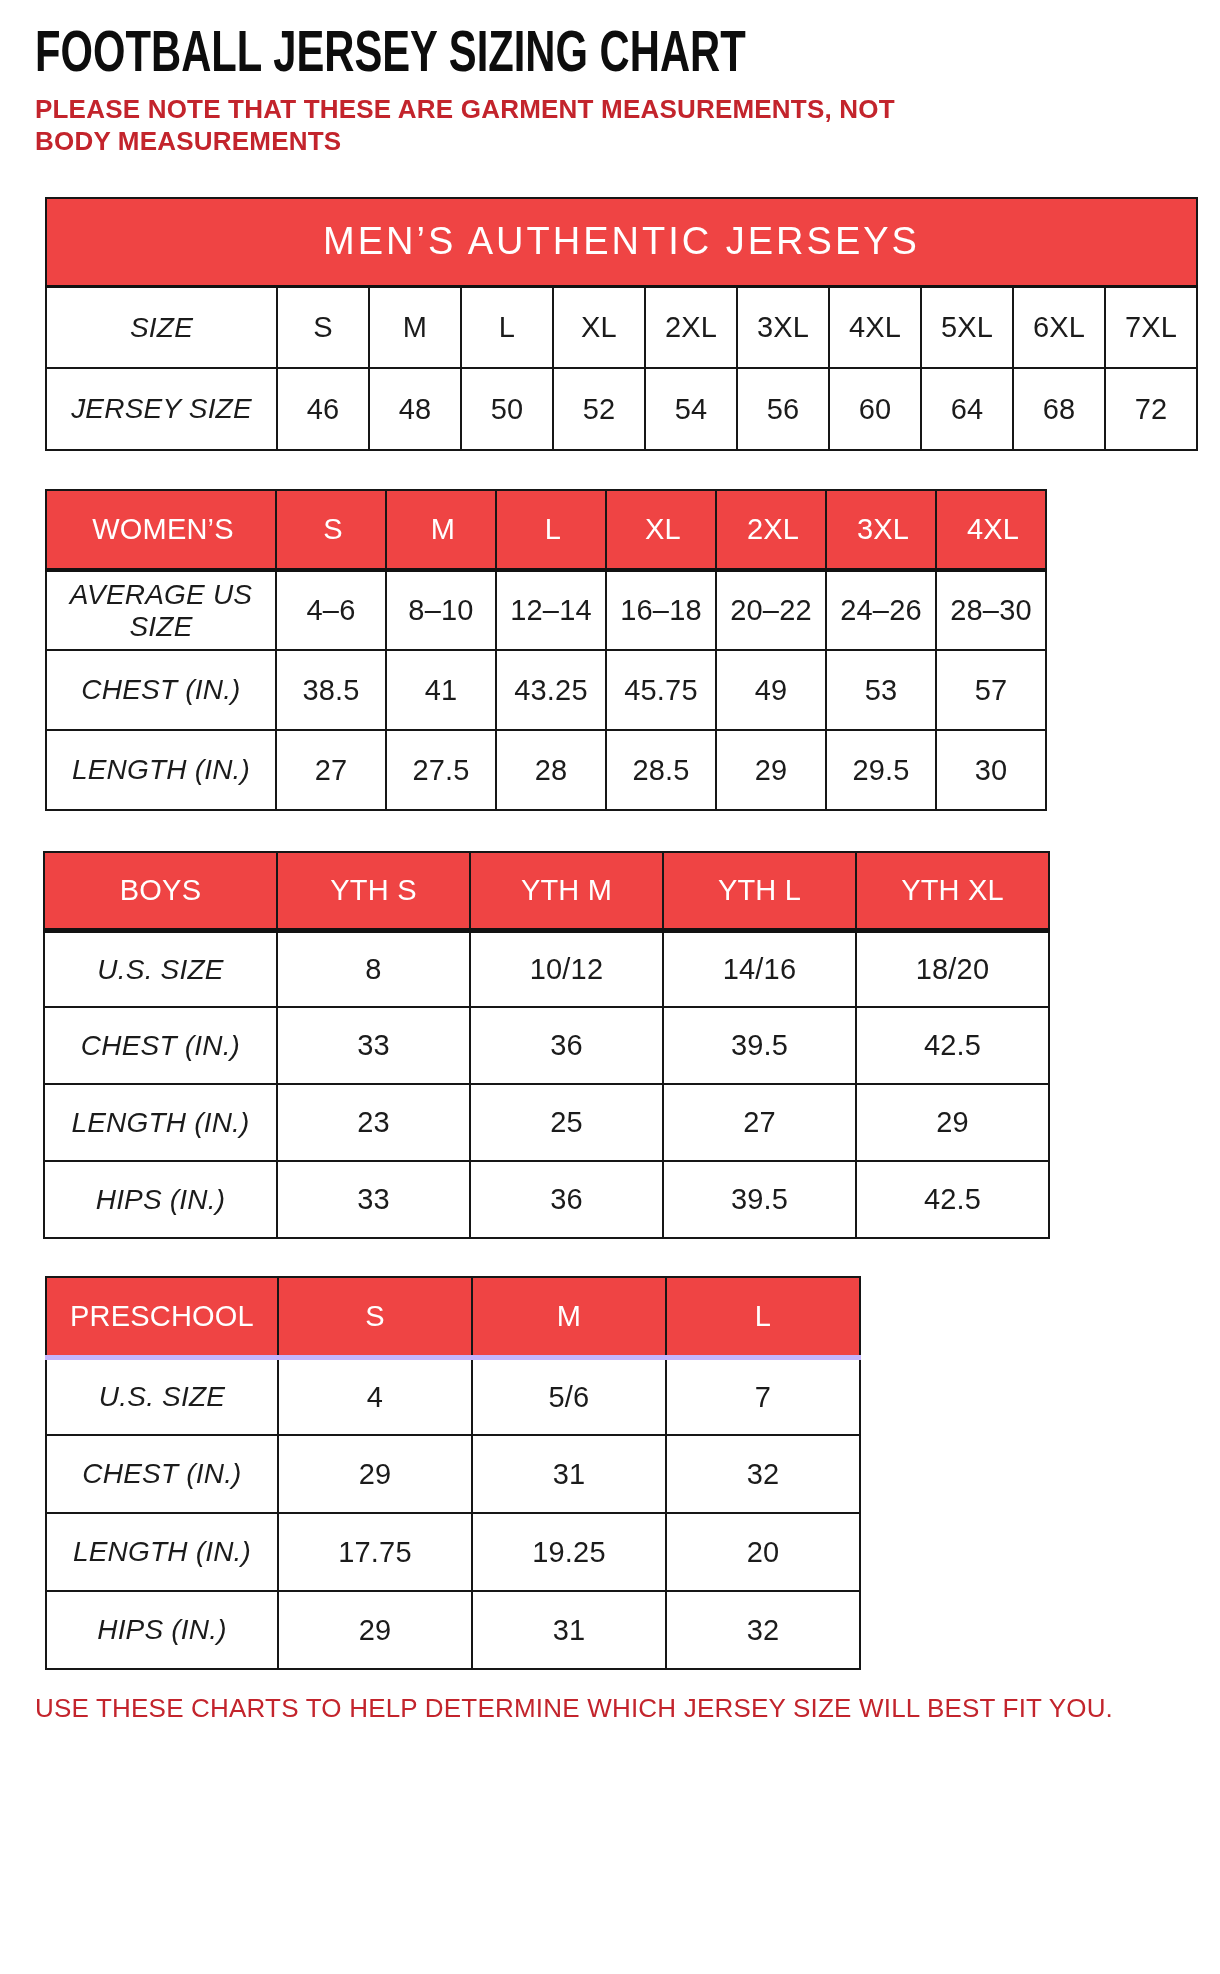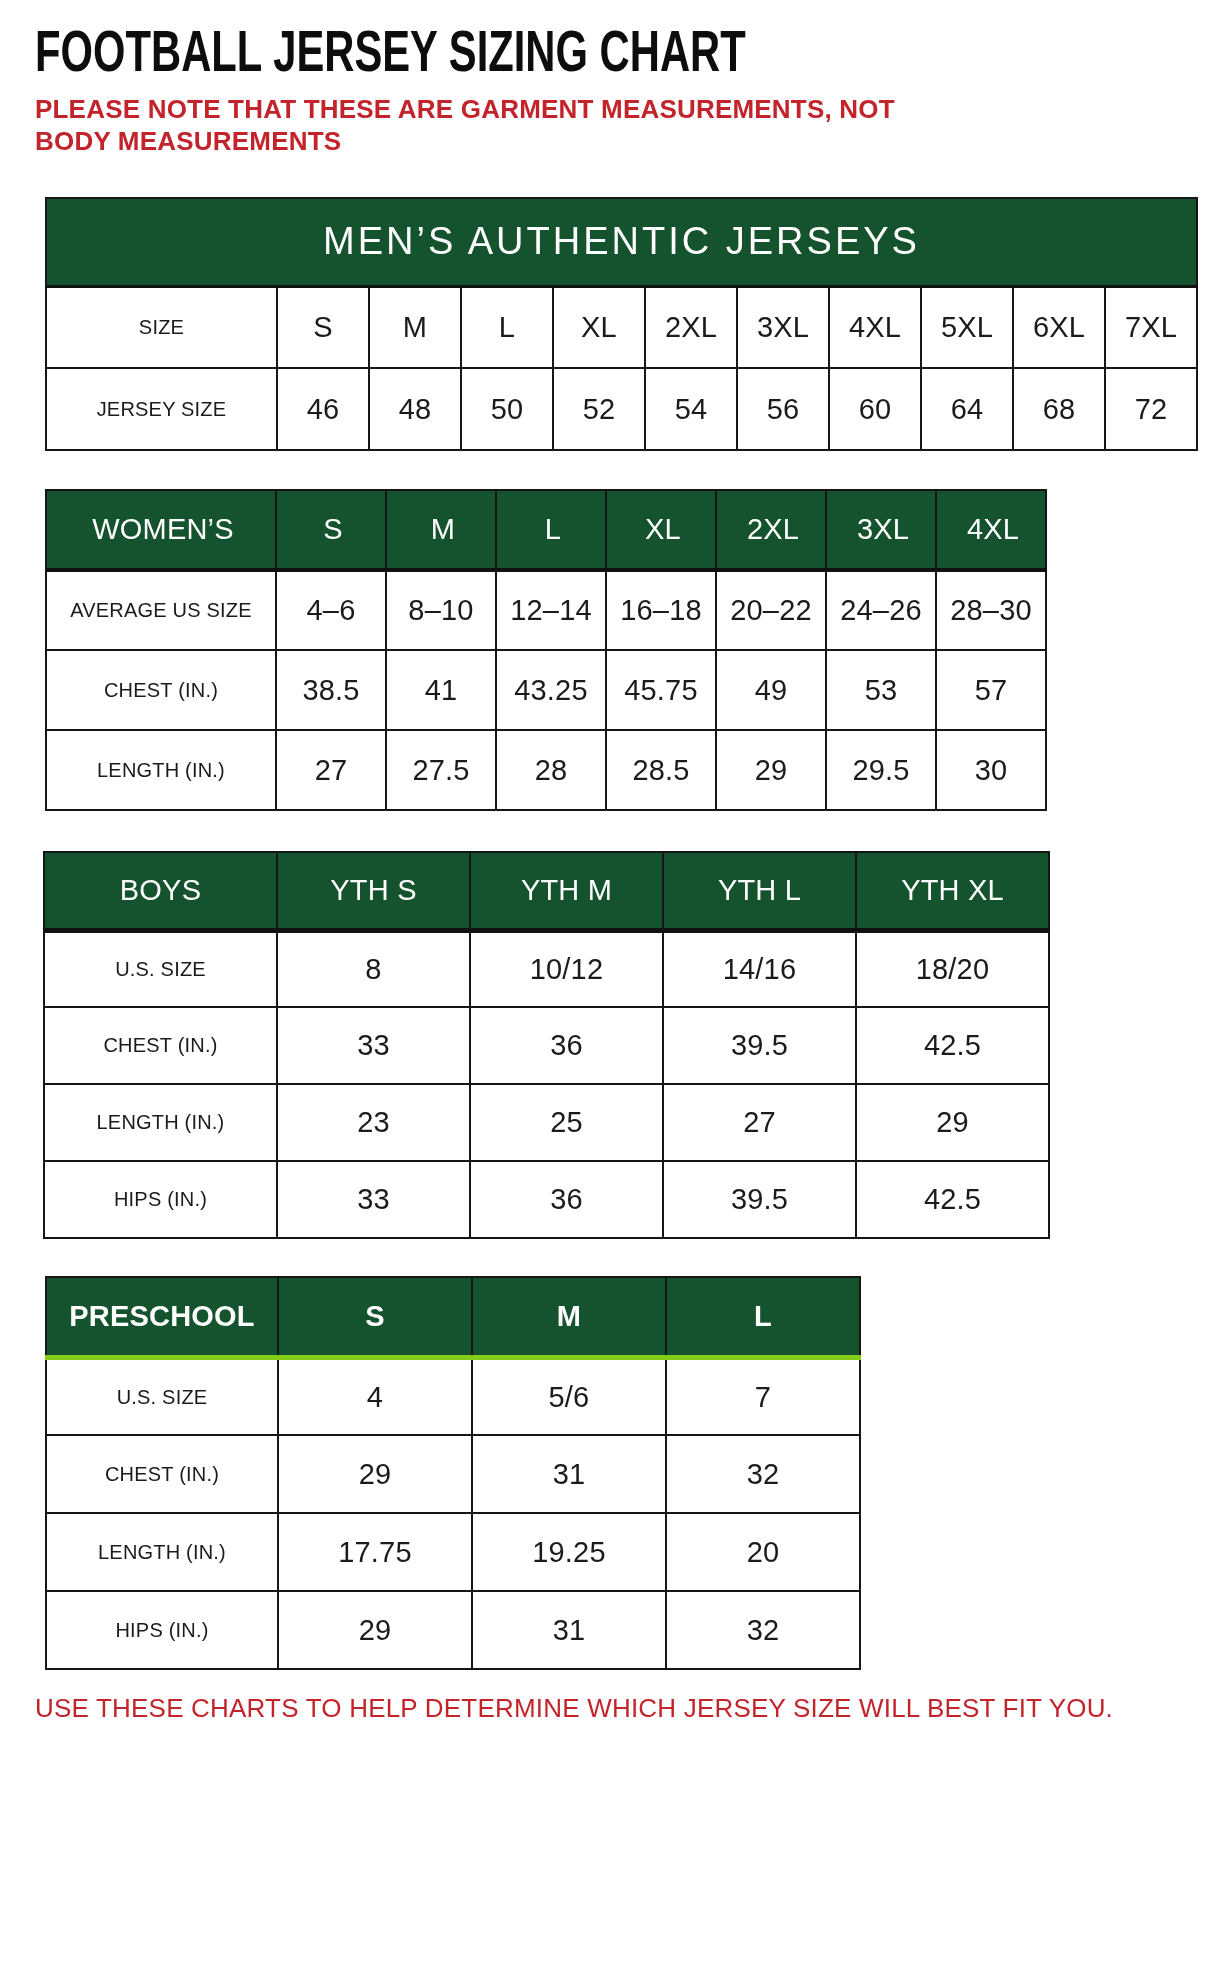--- a/index.html
+++ b/index.html
@@ -27,42 +27,42 @@
     font-size: 26px; font-weight: normal; white-space: nowrap;
     letter-spacing: 0.2px;
   }
   table.chart { border-collapse: collapse; margin-left: 45px; table-layout: fixed; }
   .chart th, .chart td {
     border: 2px solid #161616;
     text-align: center; vertical-align: middle;
     padding: 0 4px; font-weight: normal; font-size: 29px;
     letter-spacing: 0.2px; overflow: hidden; line-height: 1.15;
   }
-  .chart thead th { background: #14532d; color: #ffffff; }
-  .chart td:first-child { font-size: 20px; }
+  .chart thead th { background: #ef4444; color: #ffffff; }
+  .chart td:first-child { font-size: 28px; font-style: italic; }
 
   #table-mens { margin-top: 40px; }
   #table-mens thead tr { height: 88px; }
   #table-mens tbody tr { height: 82px; }
   #table-mens thead th.titlebar { font-size: 38px; letter-spacing: 3px; border-bottom: 3px solid #111; }
 
   #table-womens { margin-top: 38px; }
   #table-womens thead tr { height: 80px; }
   #table-womens tbody tr { height: 80px; }
   #table-womens thead th { border-bottom: 4px solid #111; padding-left: 8px; }
 
   #table-boys { margin-top: 40px; margin-left: 43px; }
   #table-boys thead tr { height: 78px; }
   #table-boys tbody tr { height: 77px; }
   #table-boys thead th { border-bottom: 5px solid #111; }
 
   #table-preschool { margin-top: 37px; }
   #table-preschool thead tr { height: 80px; }
   #table-preschool tbody tr { height: 78px; }
-  #table-preschool thead th { border-bottom: 5px solid #84cc16; font-weight: bold; }
+  #table-preschool thead th { border-bottom: 5px solid #c4b5fd; }
 </style>
 </head>
 <body>
 
 <div class="page">
 
   <h1 class="title">FOOTBALL JERSEY SIZING CHART</h1>
 
   <p class="note accent" style="color: rgb(195, 36, 44);">PLEASE NOTE THAT THESE ARE GARMENT MEASUREMENTS, NOT BODY MEASUREMENTS</p>
 

